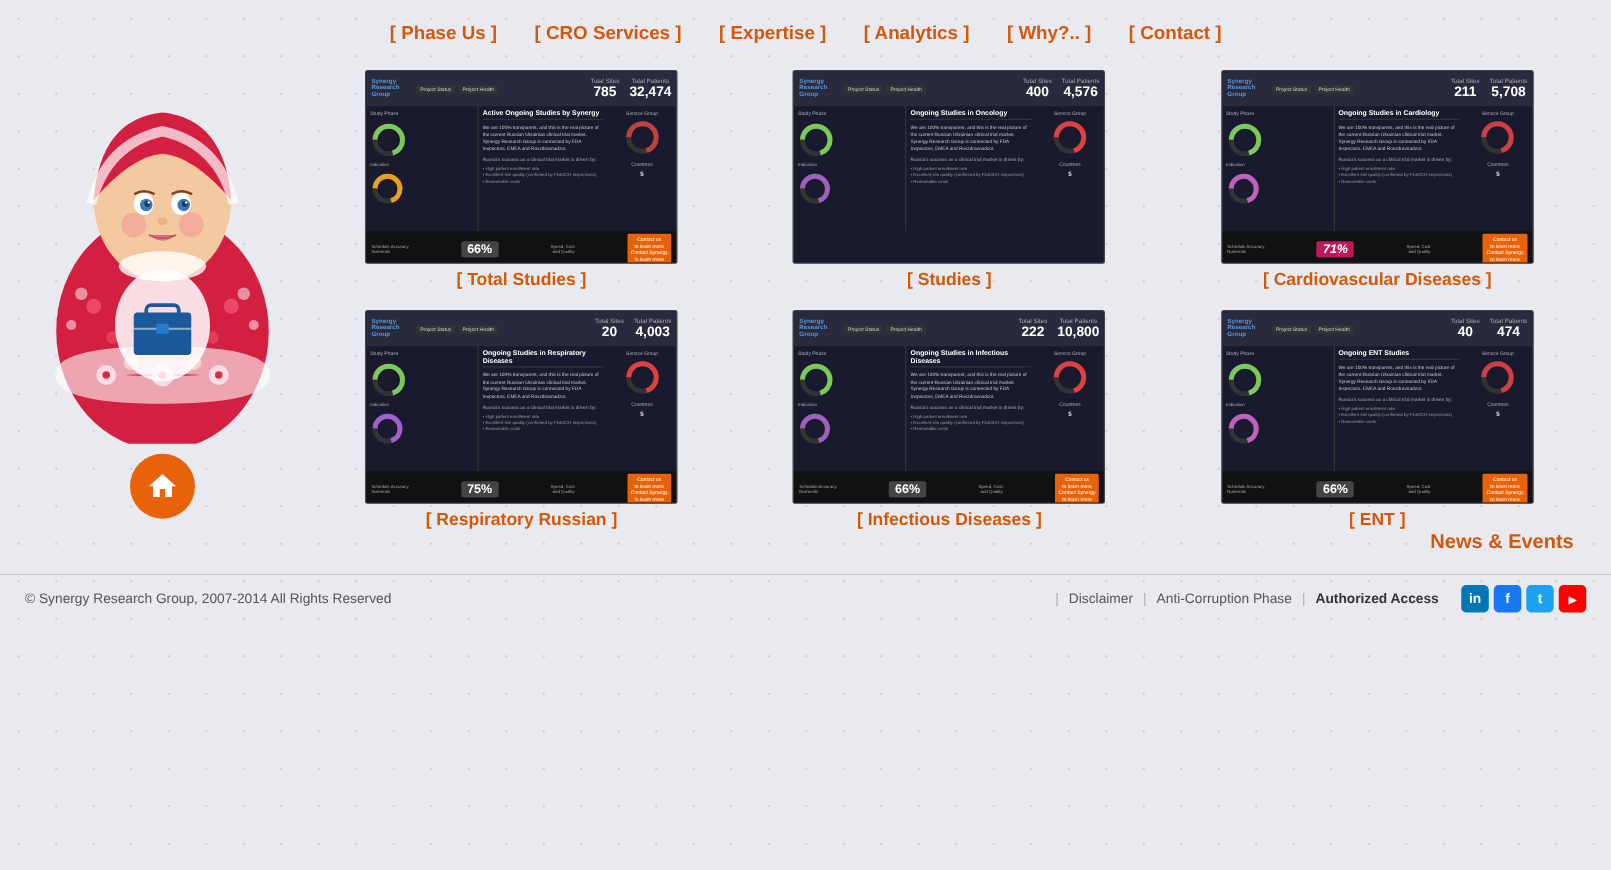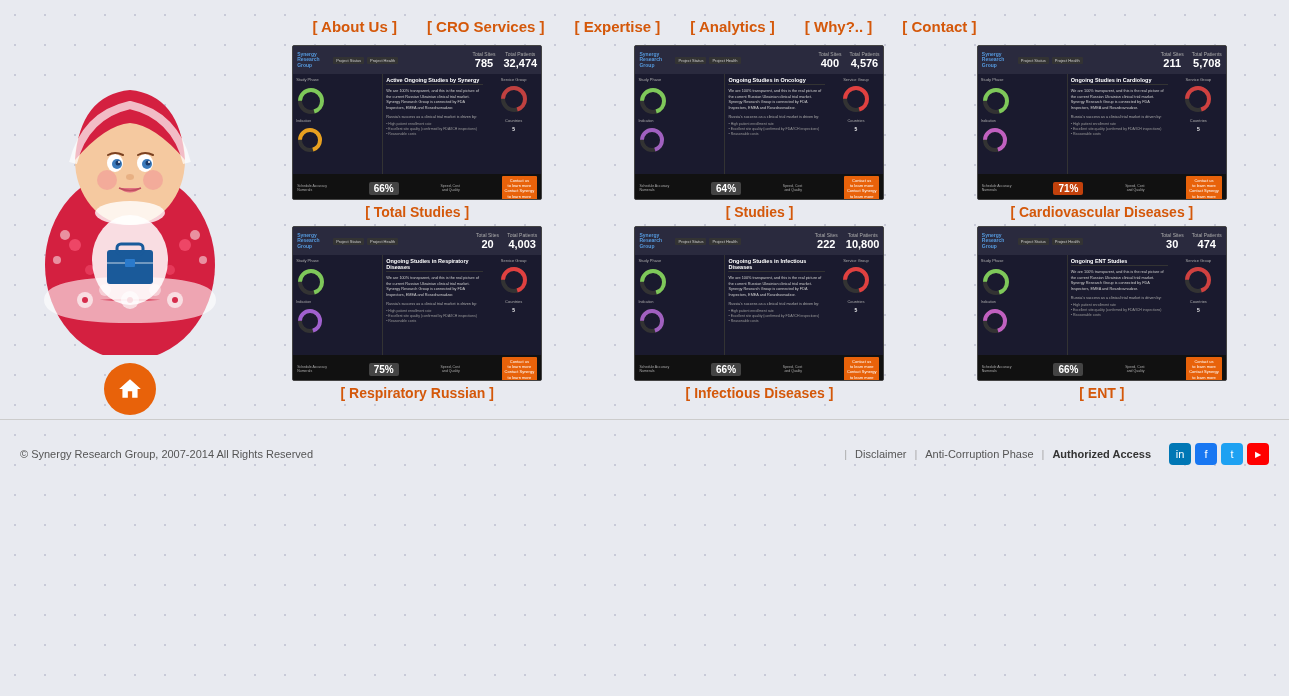--- a/index.html
+++ b/index.html
@@ -84,20 +84,21 @@
     }
     .card-img {
       width: 250px;
       height: 155px;
       background: #1a1a2e;
       border: 1px solid #444;
       border-radius: 2px;
       position: relative;
       overflow: hidden;
       cursor: pointer;
+      margin-top: 11px;
     }
     .card-label {
       color: #d4580a;
       font-size: 14px;
       font-weight: bold;
       margin-top: 4px;
       white-space: nowrap;
     }
 
     
@@ -122,27 +123,27 @@
       margin-left: auto;
       align-items: center;
     }
     .stat-block { text-align: center; }
     .stat-num { color: #fff; font-size: 11px; font-weight: bold; }
     .stat-lbl { color: #aaa; font-size: 5px; }
 
     
     .footer {
       border-top: 1px solid #ccc;
-      padding: 23px 20px;
+      padding: 8px 20px;
       display: flex;
       align-items: center;
       font-size: 11px;
       color: #555;
       gap: 0;
-      margin-top: 4px;
+      margin-top: 16px;
       justify-content: flex-end;
     }
     .footer-left { flex: 1; }
     .footer-links { display: flex; gap: 0; align-items: center; }
     .footer-link { color: #555; cursor: pointer; padding: 0 8px; }
     .footer-sep { color: #aaa; }
     .footer-authorized { color: #333; font-weight: bold; padding: 0 8px; cursor: pointer; }
     .news-events {
       color: #d4580a;
       font-size: 16px;
@@ -157,34 +158,34 @@
     }
     .social-icon {
       width: 22px;
       height: 22px;
       border-radius: 4px;
       display: flex;
       align-items: center;
       justify-content: center;
       color: white;
       font-size: 11px;
-      font-weight: normal;
+      font-weight: bold;
       cursor: pointer;
     }
     .si-linkedin { background: #0077b5; }
     .si-facebook { background: #1877f2; }
     .si-twitter { background: #1da1f2; }
     .si-youtube { background: #ff0000; }
   </style>
 </head>
 <body>
 
 <nav>
   <div class="nav" id="nav-container">
-      <span class="nav-item">[ About Us ]</span>
+      <span class="nav-item">[ Phase Us ]</span>
       <span class="nav-item">[ CRO Services ]</span>
       <span class="nav-item">[ Expertise ]</span>
       <span class="nav-item">[ Analytics ]</span>
       <span class="nav-item">[ Why?.. ]</span>
       <span class="nav-item">[ Contact ]</span>
     </div>
 </nav>
 
 <div class="main-content">
 
@@ -388,34 +389,20 @@
       <div style="width:55px;padding:3px;display:flex;flex-direction:column;gap:2px;align-items:center;">
         <div style="font-size:4px;color:#aaa;">Service Group</div>
         <svg width="30" height="30" viewBox="0 0 30 30">
     <circle cx="15" cy="15" r="11" fill="none" stroke="#333" stroke-width="4"></circle>
     <circle cx="15" cy="15" r="11" fill="none" stroke="#e04040" stroke-width="4" stroke-dasharray="48.3805268652828 20.734511513692638" stroke-dashoffset="17.27875959474386" transform="rotate(-90 15 15)"></circle>
   </svg>
         <div style="font-size:4px;color:#aaa;margin-top:2px;">Countries</div>
         <div style="font-size:5px;color:#eee;font-weight:bold;margin-top:1px;">5</div>
       </div>
     </div>
-    <div style="display:flex;align-items:center;justify-content:space-between;padding:2px 4px;background:#111;margin-top:auto;">
-      <div>
-        <div style="font-size:3.5px;color:#aaa;">Schedule Accuracy</div>
-        <div style="font-size:3.5px;color:#aaa;">Numerals</div>
-      </div>
-      <div style="background:#444;color:#fff;font-size:10px;font-weight:bold;padding:1px 5px;border-radius:2px;">64%</div>
-      <div style="font-size:3.5px;color:#aaa;text-align:right;">
-        <div>Speed, Cost</div>
-        <div>and Quality</div>
-      </div>
-      <div style="background:#e8620a;color:#fff;font-size:4px;padding:2px 3px;border-radius:1px;text-align:center;line-height:1.3;">
-        Contact us<br>to learn more<br>Contact Synergy<br>to learn more
-      </div>
-    </div>
   </div>
           <div class="card-label">[ Studies ]</div>
         </div>
         <div class="card-item">
           <div class="card-img">
     <div class="card-header">
       <div class="card-header-logo">Synergy<br>Research<br>Group</div>
       <div style="display:flex;gap:3px;margin-left:4px;font-size:4px;color:#aaa;flex-wrap:wrap;">
         <div style="background:#333;padding:1px 3px;border-radius:1px;color:#ccc">Project Status</div>
         <div style="background:#333;padding:1px 3px;border-radius:1px;color:#ccc">Project Health</div>
@@ -466,21 +453,21 @@
   </svg>
         <div style="font-size:4px;color:#aaa;margin-top:2px;">Countries</div>
         <div style="font-size:5px;color:#eee;font-weight:bold;margin-top:1px;">5</div>
       </div>
     </div>
     <div style="display:flex;align-items:center;justify-content:space-between;padding:2px 4px;background:#111;margin-top:auto;">
       <div>
         <div style="font-size:3.5px;color:#aaa;">Schedule Accuracy</div>
         <div style="font-size:3.5px;color:#aaa;">Numerals</div>
       </div>
-      <div style="background:#c2410c;color:#fff;font-size:10px;font-weight:bold;padding:1px 5px;border-radius:2px;">71%</div>
+      <div style="background:#be185d;color:#fff;font-size:10px;font-weight:bold;padding:1px 5px;border-radius:2px;font-style:italic;">71%</div>
       <div style="font-size:3.5px;color:#aaa;text-align:right;">
         <div>Speed, Cost</div>
         <div>and Quality</div>
       </div>
       <div style="background:#e8620a;color:#fff;font-size:4px;padding:2px 3px;border-radius:1px;text-align:center;line-height:1.3;">
         Contact us<br>to learn more<br>Contact Synergy<br>to learn more
       </div>
     </div>
   </div>
           <div class="card-label">[ Cardiovascular Diseases ]</div>
@@ -637,21 +624,21 @@
           <div class="card-img">
     <div class="card-header">
       <div class="card-header-logo">Synergy<br>Research<br>Group</div>
       <div style="display:flex;gap:3px;margin-left:4px;font-size:4px;color:#aaa;flex-wrap:wrap;">
         <div style="background:#333;padding:1px 3px;border-radius:1px;color:#ccc">Project Status</div>
         <div style="background:#333;padding:1px 3px;border-radius:1px;color:#ccc">Project Health</div>
       </div>
       <div class="card-header-stats">
         <div class="stat-block">
           <div class="stat-lbl">Total Sites</div>
-          <div class="stat-num">30</div>
+          <div class="stat-num">40</div>
         </div>
         <div class="stat-block">
           <div class="stat-lbl">Total Patients</div>
           <div class="stat-num">474</div>
         </div>
       </div>
     </div>
     <div style="display:flex;height:100px;">
       <div style="width:90px;padding:3px;border-right:1px solid #333;display:flex;flex-direction:column;gap:3px;">
         <div style="font-size:4px;color:#aaa;margin-bottom:1px;">Study Phase</div>
@@ -705,20 +692,23 @@
     </div>
   </div>
           <div class="card-label">[ ENT ]</div>
         </div>
       </div>
   </div>
 
 </div>
 
 <footer>
+  <div style="display:flex; align-items:center; justify-content:flex-end; padding:2px 20px 0;">
+    <span class="news-events">News &amp; Events</span>
+  </div>
   <div class="footer">
     <div class="footer-left">
       <span>© Synergy Research Group, 2007-2014  All Rights Reserved</span>
     </div>
     <div class="footer-links">
       <span class="footer-sep">|</span>
       <span class="footer-link">Disclaimer</span>
       <span class="footer-sep">|</span>
       <span class="footer-link">Anti-Corruption Phase</span>
       <span class="footer-sep">|</span>

